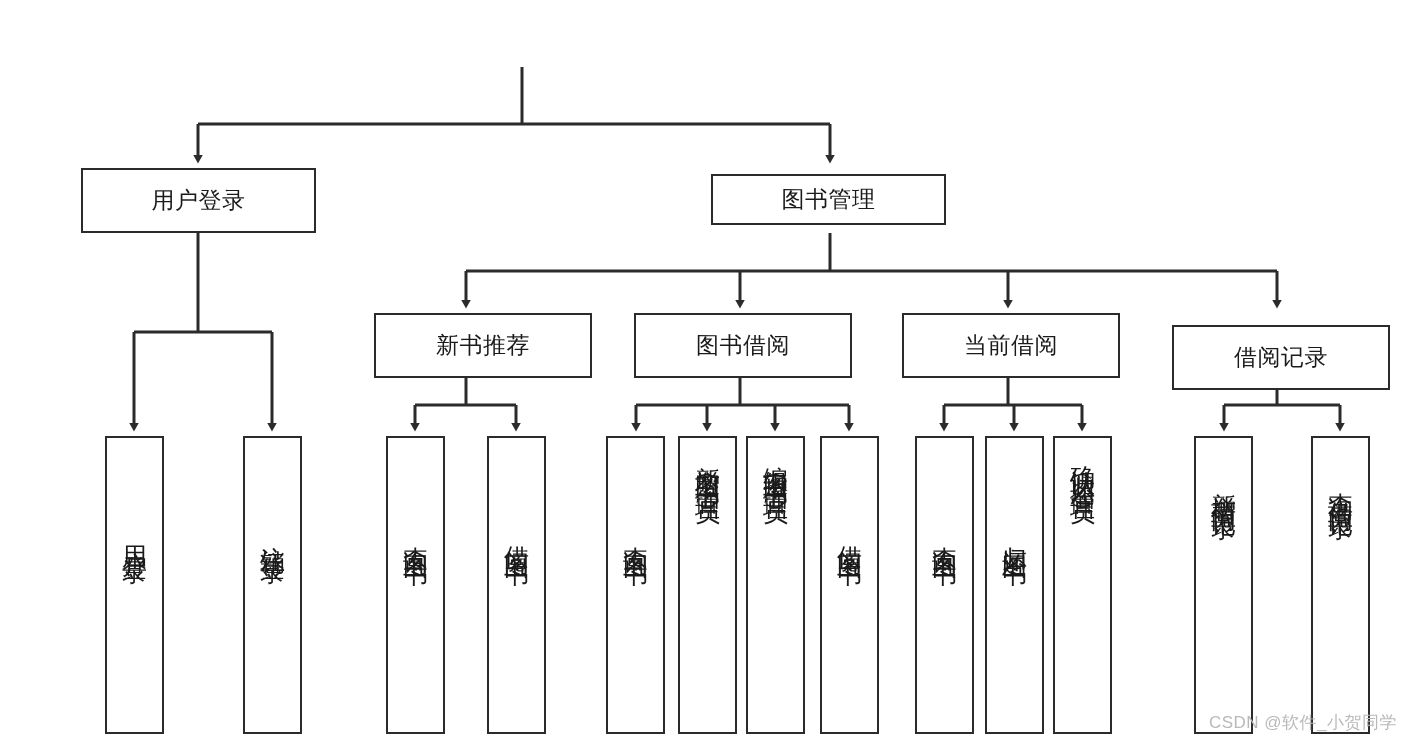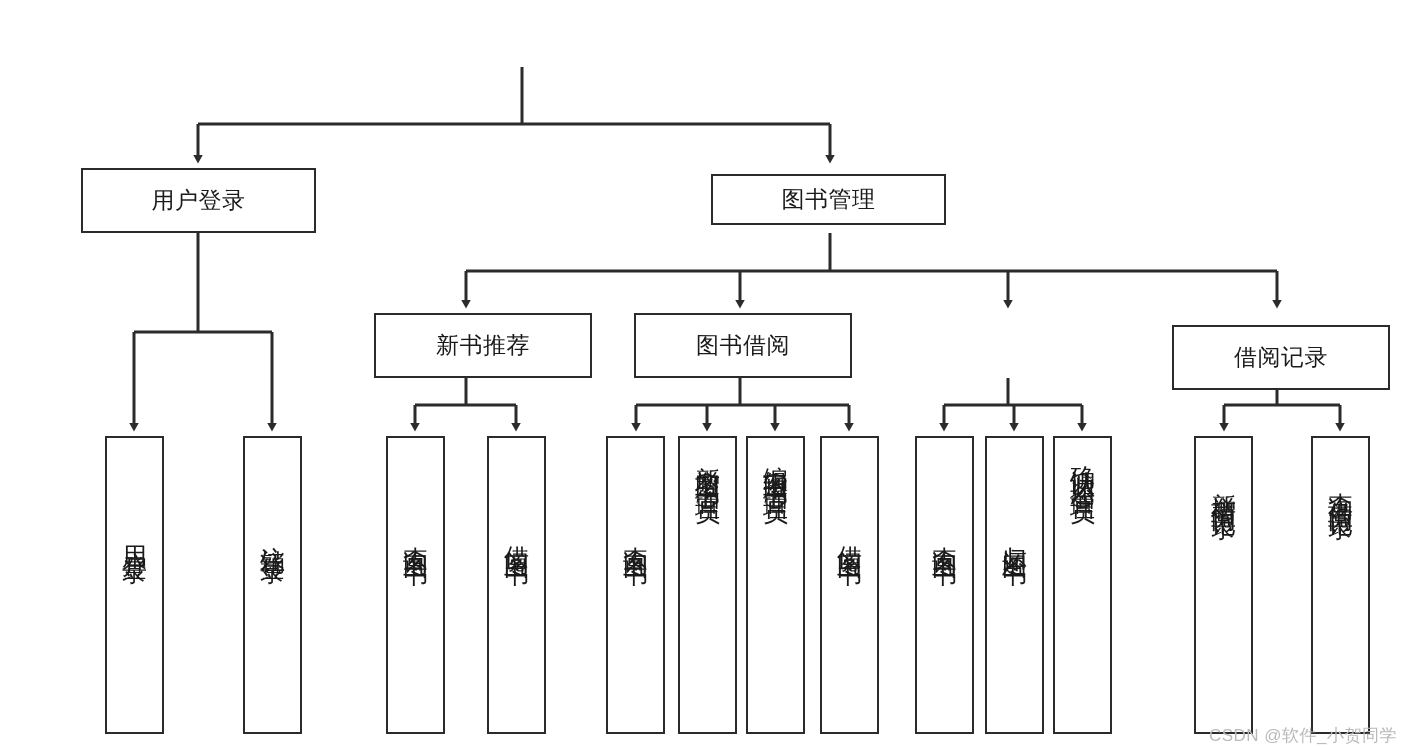--- a/index.html
+++ b/index.html
@@ -60,21 +60,21 @@
     writing-mode: vertical-rl;
     text-orientation: upright;
     font-size: 25px;
     line-height: 1;
     letter-spacing: 5px;
     white-space: nowrap;
   }
   #watermark {
     position: absolute;
     right: 8px;
-    bottom: 0;
+    bottom: 13px;
     font-size: 17px;
     color: #b9b9b9;
     letter-spacing: 0.5px;
     white-space: nowrap;
     user-select: none;
   }
 </style>
 </head>
 <body>
 
@@ -145,20 +145,23 @@
   </div>
 
   <div class="node horiz" style="left:362px; top:313px; width:218px; height:65px;margin-left:12px;">
     <span class="node-label">新书推荐</span>
   </div>
 
   <div class="node horiz" style="left:634px; top:313px; width:218px; height:65px;">
     <span class="node-label">图书借阅</span>
   </div>
 
+  <div class="node horiz" style="left:902px; top:313px; width:218px; height:65px;">
+    <span class="node-label">当前借阅</span>
+  </div>
 
   <div class="node horiz" style="left:1172px; top:325px; width:218px; height:65px;">
     <span class="node-label">借阅记录</span>
   </div>
 
   <div class="node vert" style="left:105px; top:436px; width:59px; height:298px; padding-top:88px;">
     <span class="node-label">用户登录</span>
   </div>
 
   <div class="node vert" style="left:243px; top:436px; width:59px; height:298px; padding-top:88px;">

